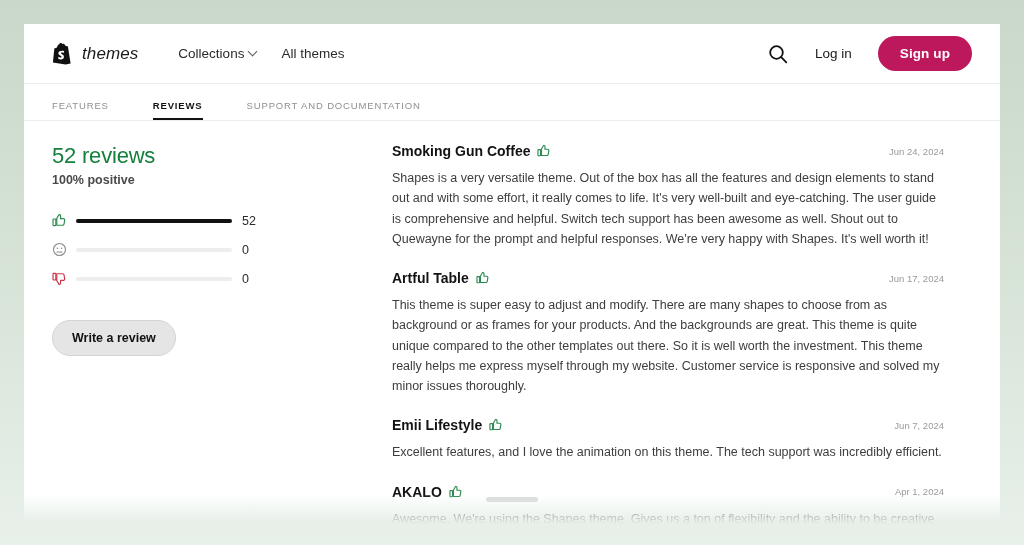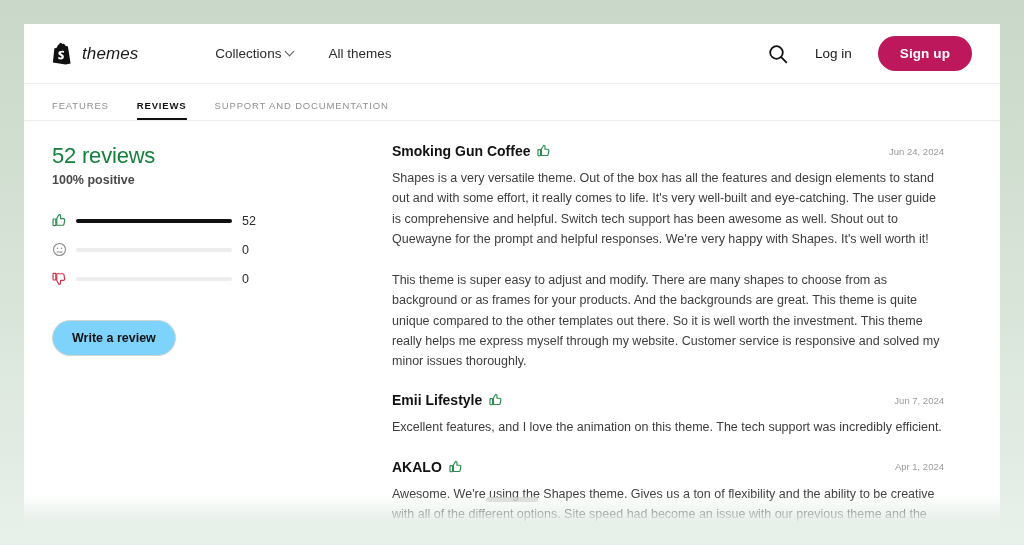--- a/index.html
+++ b/index.html
@@ -23,21 +23,21 @@
     height:60px; display:flex; align-items:center;
     padding:0 28px 0 28px; border-bottom:1px solid #ececec;
   }
   .brand { display:flex; align-items:center; gap:9px; }
   .logo-bag {
     width:21px; height:24px; position:relative; display:block;
   }
   .brand-word {
     font-style:italic; font-size:17px; color:#1a1a1a; letter-spacing:.1px;
   }
-  .main-nav { display:flex; gap:34px; margin-left:77px; }
+  .main-nav { display:flex; gap:24px; margin-left:40px; }
   .nav-link {
     font-size:13.5px; color:#2b2b2b; display:flex; align-items:center; gap:5px;
     cursor:pointer; white-space:nowrap;
   }
   .chev { display:inline-block; width:8px; height:8px; position:relative; top:-2px; }
   .chev::before {
     content:""; position:absolute; left:0; top:0; width:6px; height:6px;
     border-right:1.3px solid #5c5c5c; border-bottom:1.3px solid #5c5c5c;
     transform:rotate(45deg);
   }
@@ -45,21 +45,21 @@
   .search-btn { width:22px; height:22px; cursor:pointer; }
   .login-link { font-size:13.5px; color:#1a1a1a; cursor:pointer; }
   .signup-btn {
     background:#be185d; color:#fff; font-size:13.5px; font-weight:bold;
     border:none; border-radius:20px; padding:10px 22px; cursor:pointer;
     letter-spacing:.1px;
   }
 
   
   .tab-bar {
-    display:flex; align-items:flex-end; gap:28px;
+    display:flex; align-items:flex-end; gap:44px;
     padding:14px 28px 0 28px; border-bottom:1px solid #ececec; height:37px;
   }
   .tab {
     font-size:9.5px; letter-spacing:.85px; color:#8f8f8f; text-transform:uppercase;
     padding-bottom:7px; cursor:pointer; border-bottom:2.5px solid transparent;
     white-space:nowrap;
   }
   .tab.active { color:#121212; font-weight:bold; border-bottom-color:#121212; }
 
   
@@ -70,21 +70,21 @@
   .bars { margin-top:19px; }
   .bar-row { display:flex; align-items:center; height:29px; }
   .bar-icon { width:22px; flex:0 0 22px; display:flex; align-items:center; }
   .bar-track {
     flex:1; height:4px; border-radius:2px; background:#ededed; margin:0 10px 0 2px;
     max-width:156px; position:relative;
   }
   .bar-fill { position:absolute; left:0; top:0; height:100%; border-radius:2px; background:#111; }
   .bar-val { font-size:12.5px; color:#2b2b2b; min-width:18px; }
   .write-btn {
-    margin-top:27px; background:#7dd3fc; border:1px solid #d4d4d4; border-radius:20px;
+    margin-top:27px; background:#e5e5e5; border:1px solid #d4d4d4; border-radius:20px;
     font-size:12.5px; font-weight:bold; color:#121212; padding:10px 19px; cursor:pointer;
   }
 
   .reviews { flex:1; padding-left:40px; padding-right:28px; }
   .review { margin-bottom:21px; }
   .review-head { display:flex; align-items:center; }
   .review-author { font-size:14px; font-weight:bold; color:#121212; }
   .review-badge { margin-left:7px; display:flex; align-items:center; }
   .review-date { margin-left:auto; font-size:9.5px; color:#9a9a9a; }
   .review-body {
@@ -204,20 +204,30 @@
               <path d="M4.6 6.6 7.3 2.0c.15-.26.5-.4.85-.3.55.16.95.62.95 1.2V6.0h3.1c.85 0 1.5.75 1.35 1.6l-.75 4.3c-.12.7-.72 1.2-1.4 1.2H5.1V6.6z" fill="none" stroke="#2c8a4f" stroke-width="1.3" stroke-linejoin="round"></path>
               <rect x="1.1" y="6.4" width="3.0" height="7.0" rx=".6" fill="none" stroke="#2c8a4f" stroke-width="1.3"></rect>
             </svg>
           </span>
           <span class="review-date">Jun 24, 2024</span>
         </div>
         <div class="review-body">Shapes is a very versatile theme. Out of the box has all the features and design elements to stand out and with some effort, it really comes to life. It's very well-built and eye-catching. The user guide is comprehensive and helpful. Switch tech support has been awesome as well. Shout out to Quewayne for the prompt and helpful responses. We're very happy with Shapes. It's well worth it!</div>
       </div>
 
       <div class="review">
+        <div class="review-head">
+          <span class="review-author">Artful Table</span>
+          <span class="review-badge">
+            <svg width="14" height="14" viewBox="0 0 16 16">
+              <path d="M4.6 6.6 7.3 2.0c.15-.26.5-.4.85-.3.55.16.95.62.95 1.2V6.0h3.1c.85 0 1.5.75 1.35 1.6l-.75 4.3c-.12.7-.72 1.2-1.4 1.2H5.1V6.6z" fill="none" stroke="#2c8a4f" stroke-width="1.3" stroke-linejoin="round"></path>
+              <rect x="1.1" y="6.4" width="3.0" height="7.0" rx=".6" fill="none" stroke="#2c8a4f" stroke-width="1.3"></rect>
+            </svg>
+          </span>
+          <span class="review-date">Jun 17, 2024</span>
+        </div>
         <div class="review-body">This theme is super easy to adjust and modify. There are many shapes to choose from as background or as frames for your products. And the backgrounds are great. This theme is quite unique compared to the other templates out there. So it is well worth the investment. This theme really helps me express myself through my website. Customer service is responsive and solved my minor issues thoroughly.</div>
       </div>
 
       <div class="review">
         <div class="review-head">
           <span class="review-author">Emii Lifestyle</span>
           <span class="review-badge">
             <svg width="14" height="14" viewBox="0 0 16 16">
               <path d="M4.6 6.6 7.3 2.0c.15-.26.5-.4.85-.3.55.16.95.62.95 1.2V6.0h3.1c.85 0 1.5.75 1.35 1.6l-.75 4.3c-.12.7-.72 1.2-1.4 1.2H5.1V6.6z" fill="none" stroke="#2c8a4f" stroke-width="1.3" stroke-linejoin="round"></path>
               <rect x="1.1" y="6.4" width="3.0" height="7.0" rx=".6" fill="none" stroke="#2c8a4f" stroke-width="1.3"></rect>

